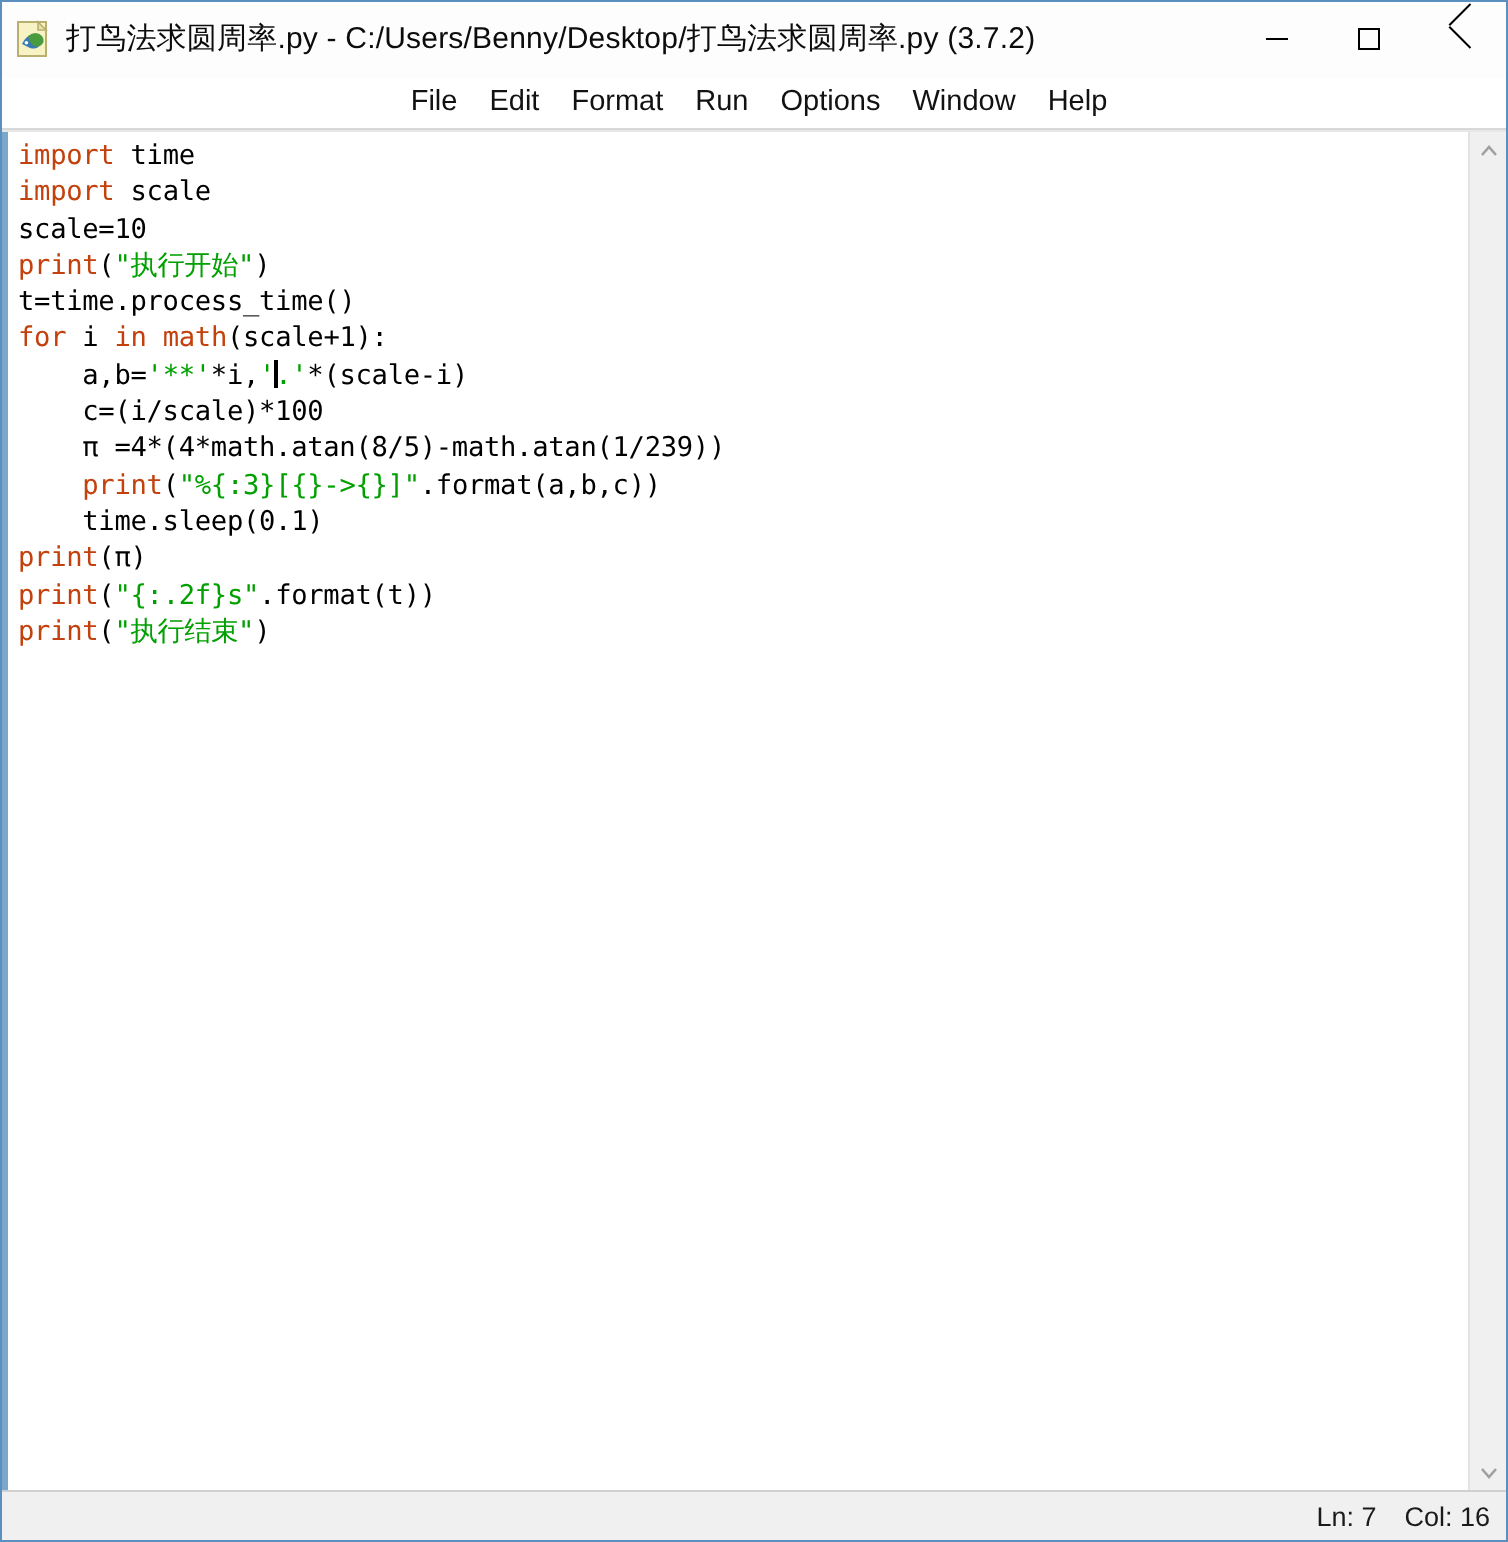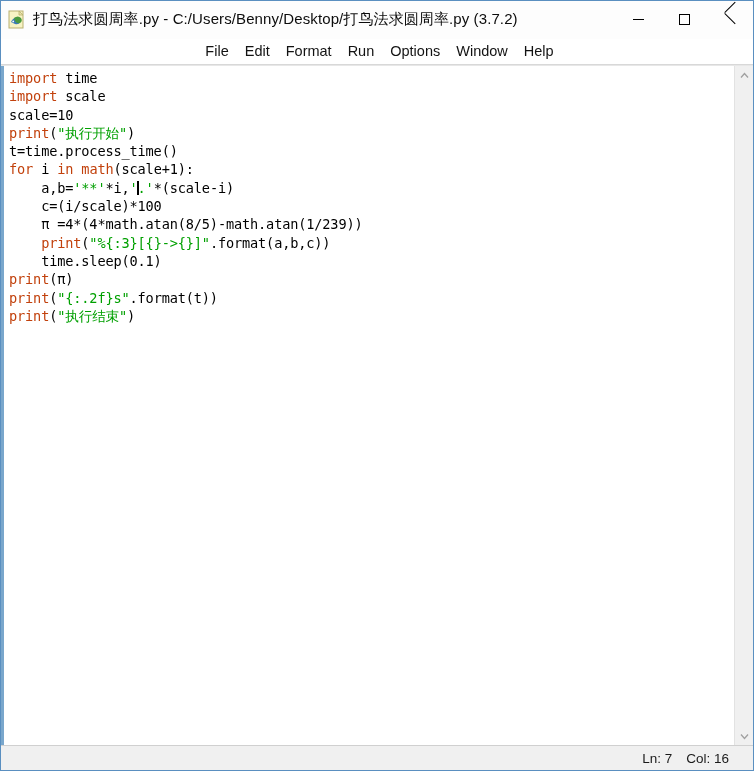--- a/index.html
+++ b/index.html
@@ -182,21 +182,21 @@
 
   
   .statusbar {
     height: 24px;
     min-height: 24px;
     background: #f0f0f0;
     border-top: 1px solid #d0d0d0;
     display: flex;
     align-items: center;
     justify-content: flex-end;
-    padding-right: 24px;
+    padding-right: 8px;
     gap: 14px;
   }
   .status-text {
     font-size: 13.5px;
     color: #1a1a1a;
     font-family: "Liberation Sans", sans-serif;
     white-space: nowrap;
   }
 </style>
 </head>

